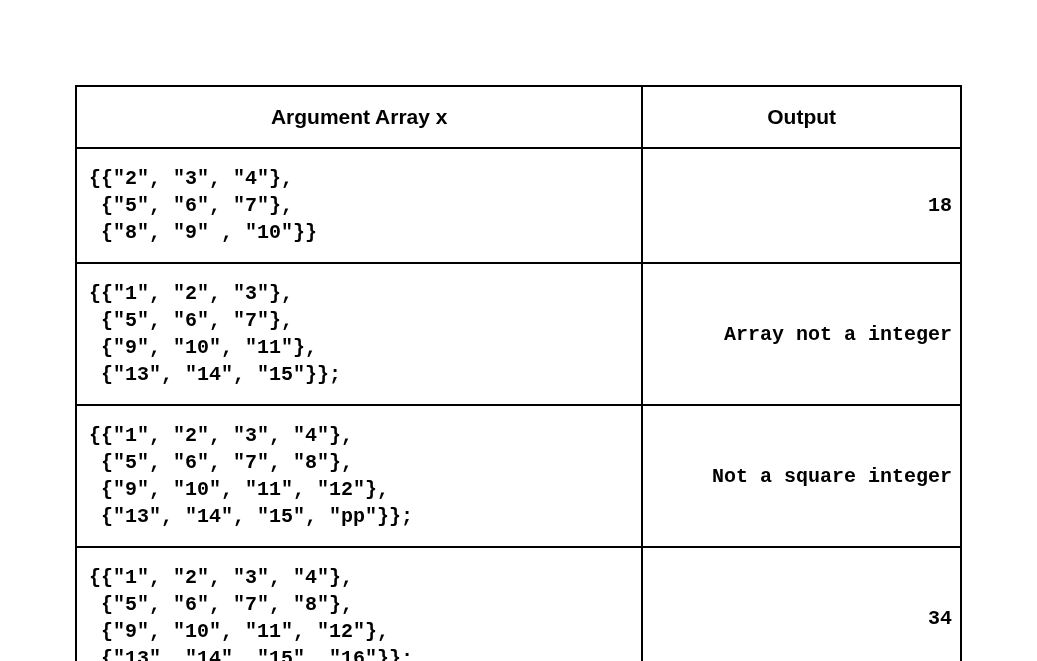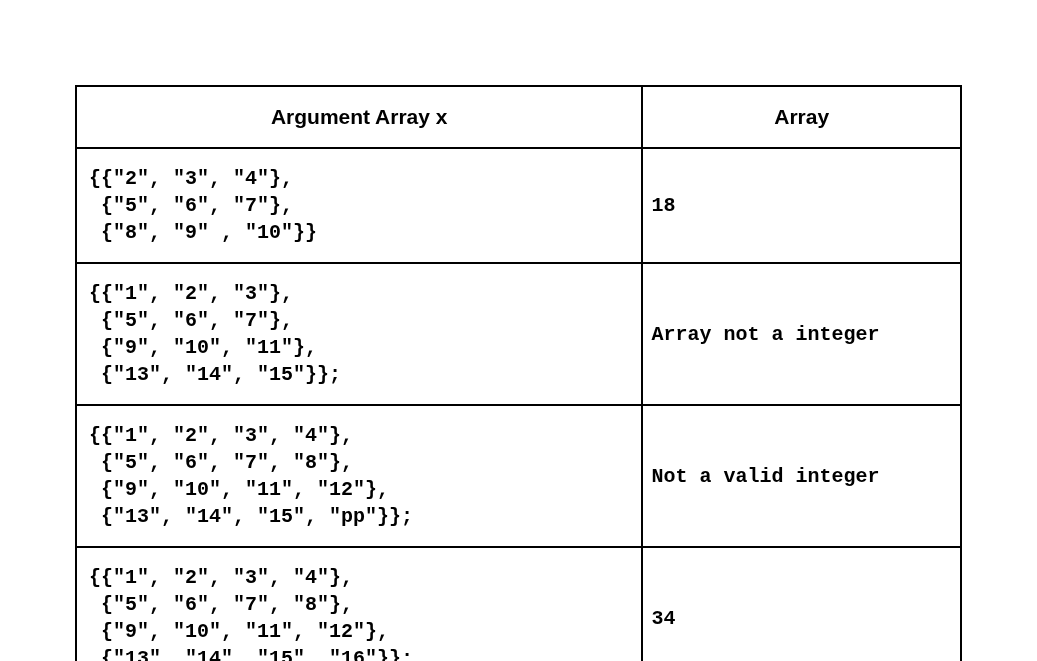--- a/index.html
+++ b/index.html
@@ -48,33 +48,33 @@
       font-weight: bold;
       text-align: left;
       padding: 16px 10px 16px 12px;
       white-space: pre;
       line-height: 1.35;
     }
     td.output-cell {
       font-family: "Courier New", Courier, monospace;
       font-size: 20px;
       font-weight: bold;
-      text-align: left;
+      text-align: right;
       padding: 8px;
     }
   </style>
 </head>
 <body>
 
 <div class="table-container">
   <table>
     <thead>
       <tr>
         <th class="header-left">Argument Array x</th>
-        <th class="header-right">Array</th>
+        <th class="header-right">Output</th>
       </tr>
     </thead>
     <tbody>
       <tr>
         <td class="input-cell">{{"2", "3", "4"},
  {"5", "6", "7"},
  {"8", "9" , "10"}}</td>
         <td class="output-cell">18</td>
       </tr>
       <tr>
@@ -82,21 +82,21 @@
  {"5", "6", "7"},
  {"9", "10", "11"},
  {"13", "14", "15"}};</td>
         <td class="output-cell">Array not a integer</td>
       </tr>
       <tr>
         <td class="input-cell">{{"1", "2", "3", "4"},
  {"5", "6", "7", "8"},
  {"9", "10", "11", "12"},
  {"13", "14", "15", "pp"}};</td>
-        <td class="output-cell">Not a valid integer</td>
+        <td class="output-cell">Not a square integer</td>
       </tr>
       <tr>
         <td class="input-cell">{{"1", "2", "3", "4"},
  {"5", "6", "7", "8"},
  {"9", "10", "11", "12"},
  {"13", "14", "15", "16"}};</td>
         <td class="output-cell">34</td>
       </tr>
     </tbody>
   </table>

